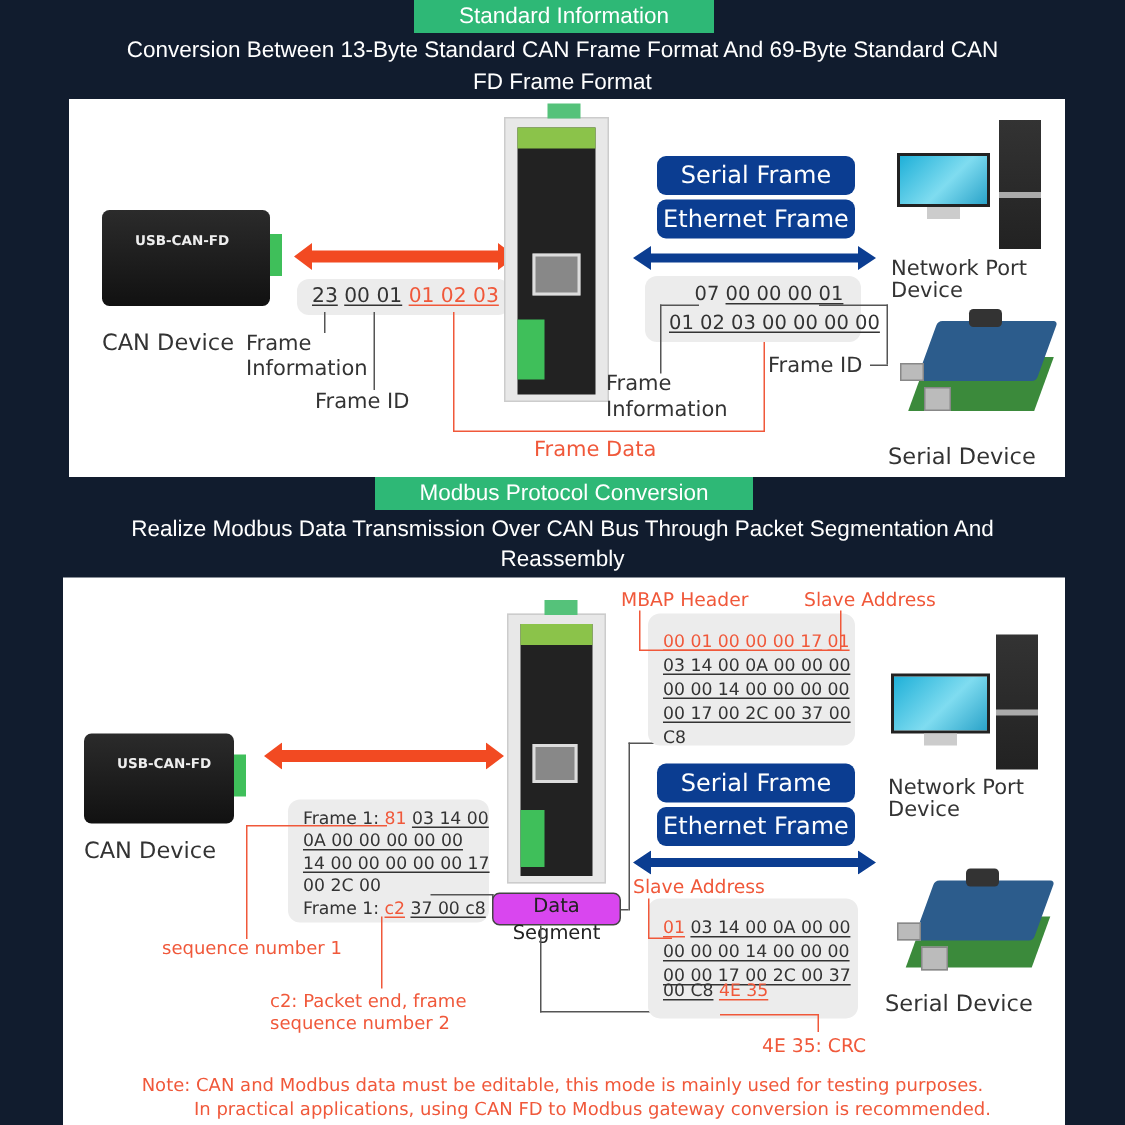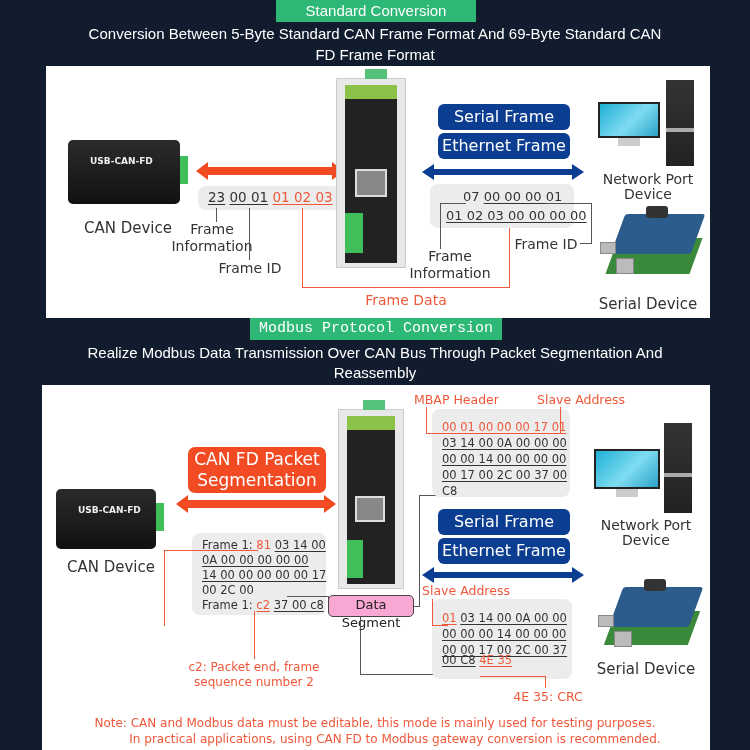--- a/index.html
+++ b/index.html
@@ -2,21 +2,21 @@
 <html><head>
 <meta charset="utf-8">
 <style>
   * { box-sizing: border-box; margin: 0; padding: 0; }
   html, body { width: 750px; height: 750px; overflow: hidden; }
   body { background: #111c2e; font-family: "DejaVu Sans", sans-serif; position: relative; }
   .abs { position: absolute; }
   .tab { position: absolute; background: #2eb876; color: #fff; font-family: "Liberation Sans", sans-serif; font-size: 15px; text-align: center; line-height: 22px; height: 22px; }
   .subtitle { position: absolute; left: 0; width: 750px; text-align: center; color: #fff; font-family: "Liberation Sans", sans-serif; font-size: 15px; line-height: 20px; }
   .panel { position: absolute; background: #fff; }
-  .lbl { position: absolute; color: #333; font-size: 14px; text-align: center; line-height: 16px; white-space: nowrap; }
+  .lbl { position: absolute; color: #333; font-size: 14px; line-height: 16px; white-space: nowrap; }
   .lbl-lg { font-size: 15px; }
   .red { color: #f0583a; }
   .orange-pill { position: absolute; background: #f24a22; color: #fff; border-radius: 7px; text-align: center; font-size: 17px; line-height: 21px; }
   .blue-pill { position: absolute; background: #0b3d91; color: #fff; border-radius: 6px; text-align: center; font-size: 16px; line-height: 26px; height: 26px; }
   .graybox { position: absolute; background: #ececec; border-radius: 8px; }
   .hex { position: absolute; font-size: 13px; color: #333; white-space: nowrap; line-height: 15px; }
   .hex u { text-decoration: underline; text-underline-offset: 2px; }
   .line { position: absolute; background: #555; }
   .rline { position: absolute; background: #f0583a; }
   
@@ -31,28 +31,28 @@
   .gw .label { position: absolute; background: #8bc34a; }
   .pc-mon { position: absolute; background: linear-gradient(135deg, #1fb0d8, #7fdcf0 55%, #2aa3c9); border: 2px solid #222; }
   .pc-stand { position: absolute; background: #ccc; }
   .pc-tower { position: absolute; background: linear-gradient(#333, #222); }
   .pc-band { position: absolute; background: #aaa; }
   .pi { position: absolute; }
   .pi .board { position: absolute; background: #2c5c8c; transform: skewX(-20deg); border-radius: 3px; }
   .pi .base { position: absolute; background: #3b8a3b; transform: skewX(-20deg); }
   .pi .port { position: absolute; background: #bbb; border: 1px solid #888; }
   .pi .dsub { position: absolute; background: #333; border-radius: 3px; }
-  .databox { position: absolute; border: 1.5px solid #444; border-radius: 5px; background: #f9a8d4; font-size: 13px; color: #222; text-align: center; line-height: 18px; }
+  .databox { position: absolute; border: 1.5px solid #444; border-radius: 5px; background: #d946ef; font-size: 13px; color: #222; text-align: center; line-height: 18px; }
   .note { position: absolute; left: 0; width: 750px; text-align: center; color: #f0583a; font-size: 12px; line-height: 16px; }
 </style>
 </head>
 <body>
 
-<div class="tab" style="left:276px; top:0; width:200px;">Standard Conversion</div>
-<div class="subtitle" style="top:24px;">Conversion Between 5-Byte Standard CAN Frame Format And 69-Byte Standard CAN</div>
+<div class="tab" style="left:276px; top:0; width:200px;">Standard Information</div>
+<div class="subtitle" style="top:24px;">Conversion Between 13-Byte Standard CAN Frame Format And 69-Byte Standard CAN</div>
 <div class="subtitle" style="top:45px;">FD Frame Format</div>
 
 <div class="panel" style="left:46px; top:66px; width:664px; height:252px;">
 
   <div class="usbcan" style="left:22px; top:74px; width:112px; height:64px;">
     <span class="txt" style="left:22px; top:16px;">USB-CAN-FD</span>
     <div class="term" style="top:16px; height:28px;"></div>
   </div>
   <div class="lbl lbl-lg" style="left:22px; top:154px; width:120px;">CAN Device</div>
 
@@ -116,54 +116,51 @@
   <div class="pi" style="left:548px; top:136px; width:108px; height:82px;">
     <div class="base" style="left:18px; top:36px; width:84px; height:36px;"></div>
     <div class="board" style="left:24px; top:12px; width:80px; height:40px;"></div>
     <div class="dsub" style="left:52px; top:4px; width:22px; height:12px;"></div>
     <div class="port" style="left:6px; top:40px; width:16px; height:12px;"></div>
     <div class="port" style="left:22px; top:56px; width:18px; height:16px;"></div>
   </div>
   <div class="lbl lbl-lg" style="left:546px; top:230px; width:112px;">Serial Device</div>
 </div>
 
-<div class="tab" style="left:250px; top:318px; width:252px;font-family:Liberation Mono, monospace;">Modbus Protocol Conversion</div>
+<div class="tab" style="left:250px; top:318px; width:252px;">Modbus Protocol Conversion</div>
 <div class="subtitle" style="top:343px;">Realize Modbus Data Transmission Over CAN Bus Through Packet Segmentation And</div>
 <div class="subtitle" style="top:363px;">Reassembly</div>
 
 <div class="panel" style="left:42px; top:385px; width:668px; height:365px;">
 
   <div class="usbcan" style="left:14px; top:104px; width:100px; height:60px;">
     <span class="txt" style="left:22px; top:16px;">USB-CAN-FD</span>
     <div class="term" style="top:14px; height:28px;"></div>
   </div>
   <div class="lbl lbl-lg" style="left:14px; top:174px; width:110px;">CAN Device</div>
 
-  <div class="orange-pill" style="left:146px; top:62px; width:138px; height:46px; padding-top:2px;">
-    <div>CAN FD Packet</div>
-    <div>Segmentation</div>
-  </div>
   <svg class="abs" style="left:134px; top:110px;" width="160" height="18">
     <polygon points="0,9 12,0 12,5 148,5 148,0 160,9 148,18 148,13 12,13 12,18" fill="#f24a22"></polygon>
   </svg>
 
   <div class="graybox" style="left:150px; top:148px; width:134px; height:82px;"></div>
   <div class="hex" style="left:160px; top:153px; font-size:11.5px;">
     <span>Frame 1: </span><span class="red">81</span> <u>03 14 00</u>
   </div>
   <div class="hex" style="left:160px; top:168px; font-size:11.5px;"><u>0A 00 00 00 00 00</u></div>
   <div class="hex" style="left:160px; top:183px; font-size:11.5px;"><u>14 00 00 00 00 00 17</u></div>
   <div class="hex" style="left:160px; top:198px; font-size:11.5px;"><span>00 2C 00</span></div>
   <div class="hex" style="left:160px; top:213px; font-size:11.5px;">
     <span>Frame 1: </span><u class="red">c2</u> <u>37 00 c8</u>
   </div>
 
   <div class="rline" style="left:122px; top:165px; width:94px; height:1px;"></div>
   <div class="rline" style="left:122px; top:165px; width:1px; height:76px;"></div>
   <div class="lbl red" style="left:66px; top:240px; width:150px; font-size:12px; line-height:15px;">
+    <div>sequence number 1</div>
   </div>
   <div class="rline" style="left:212px; top:226px; width:1px; height:48px;"></div>
   <div class="lbl red" style="left:138px; top:275px; width:148px; font-size:12px; line-height:15px;">
     <div>c2: Packet end, frame</div>
     <div>sequence number 2</div>
   </div>
 
   <div class="line" style="left:245px; top:211px; width:42px; height:1px;"></div>
   <div class="line" style="left:286px; top:211px; width:1px; height:12px;"></div>
   <div class="databox" style="left:286px; top:210px; width:86px; height:22px;">Data Segment</div>

